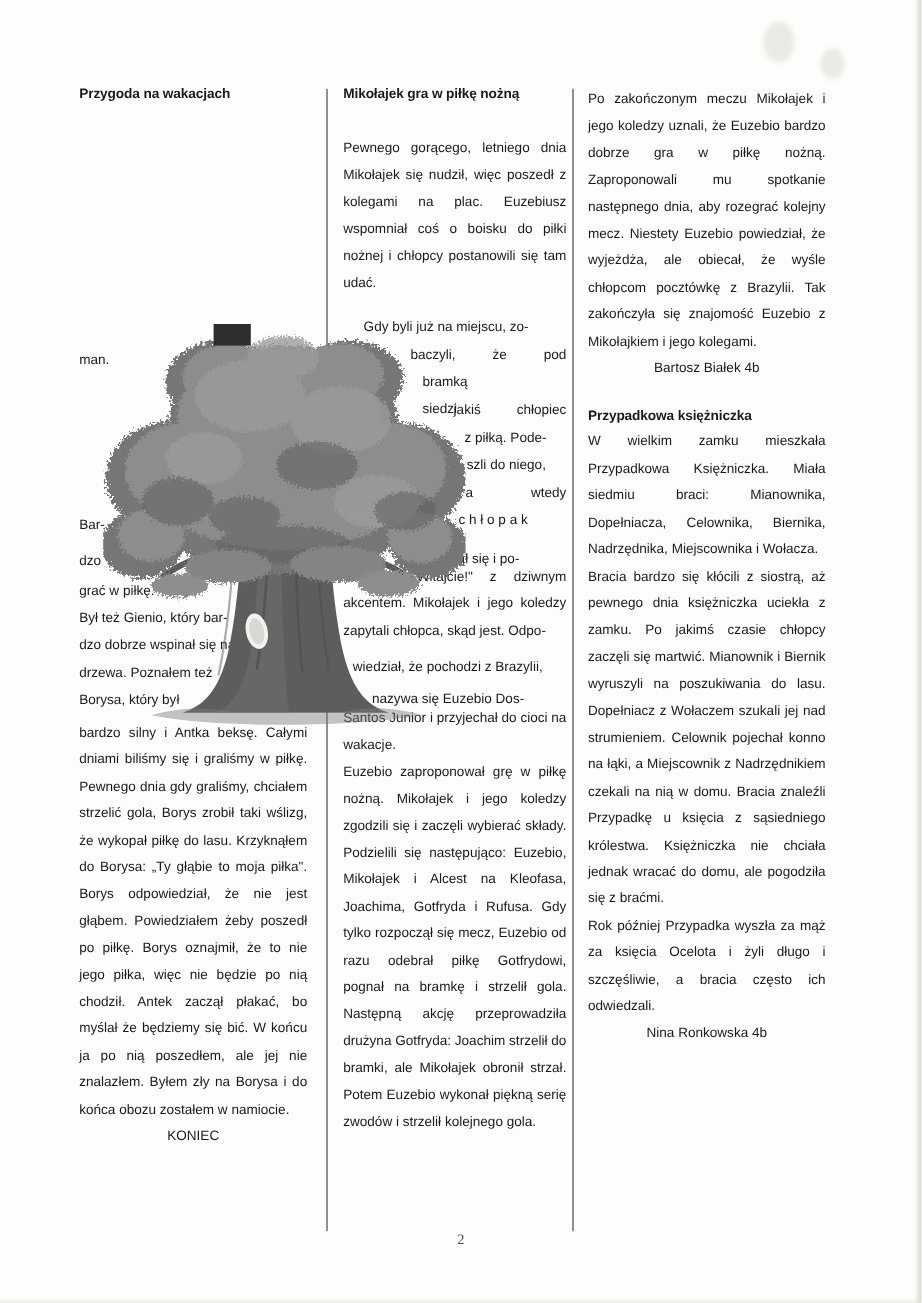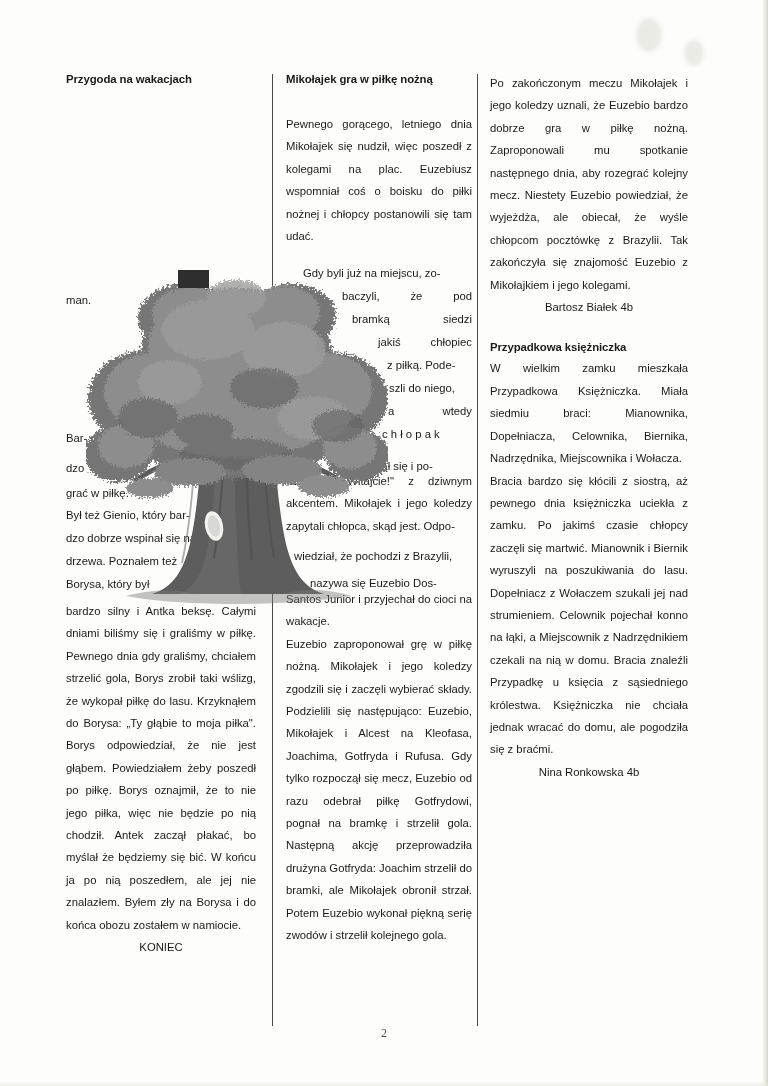--- a/index.html
+++ b/index.html
@@ -162,21 +162,21 @@
   </div>
 
   <div class="wrapline" style="left:303px; top:262px;">Gdy byli już na miejscu, zo-</div>
   <div class="wrapline spread" style="left:342px; top:285px; width:130px;align-items:flex-end;">
     <span style="flex:0 0 auto;">baczyli,</span>
     <span style="flex:1 1 auto;"></span>
     <span style="flex:0 0 auto;">że</span>
     <span style="flex:1 1 auto;"></span>
     <span style="flex:0 0 auto;">pod</span>
   </div>
-  <div class="wrapline spread" style="left:352px; top:308px; width:120px;">
+  <div class="wrapline spread" style="left:352px; top:308px; width:120px;flex-direction:column;">
     <span style="flex:0 0 auto;">bramką</span>
     <span style="flex:1 1 auto;"></span>
     <span style="flex:0 0 auto;">siedzi</span>
   </div>
   <div class="wrapline spread" style="left:378px; top:331px; width:94px;">
     <span style="flex:0 0 auto;">jakiś</span>
     <span style="flex:1 1 auto;"></span>
     <span style="flex:0 0 auto;">chłopiec</span>
   </div>
   <div class="wrapline" style="left:387px; top:354px;">z piłką. Pode-</div>
@@ -201,20 +201,21 @@
     <p class="para">Euzebio zaproponował grę w piłkę nożną. Mikołajek i jego koledzy zgodzili się i zaczęli wybierać składy. Podzielili się następująco: Euzebio, Mikołajek i Alcest na Kleofasa, Joachima, Gotfryda i Rufusa. Gdy tylko rozpoczął się mecz, Euzebio od razu odebrał piłkę Gotfrydowi, pognał na bramkę i strzelił gola. Następną akcję przeprowadziła drużyna Gotfryda: Joachim strzelił do bramki, ale Mikołajek obronił strzał. Potem Euzebio wykonał piękną serię zwodów i strzelił kolejnego gola.</p>
   </div>
 
   <div class="col col3">
     <p class="para">Po zakończonym meczu Mikołajek i jego koledzy uznali, że Euzebio bardzo dobrze gra w piłkę nożną. Zaproponowali mu spotkanie następnego dnia, aby rozegrać kolejny mecz. Niestety Euzebio powiedział, że wyjeżdża, ale obiecał, że wyśle chłopcom pocztówkę z Brazylii. Tak zakończyła się znajomość Euzebio z Mikołajkiem i jego kolegami.</p>
     <p class="sig">Bartosz Białek 4b</p>
 
     <h2 class="heading tight" style="margin-top:22px;">Przypadkowa księżniczka</h2>
     <p class="para">W wielkim zamku mieszkała Przypadkowa Księżniczka. Miała siedmiu braci: Mianownika, Dopełniacza, Celownika, Biernika, Nadrzędnika, Miejscownika i Wołacza.</p>
     <p class="para">Bracia bardzo się kłócili z siostrą, aż pewnego dnia księżniczka uciekła z zamku. Po jakimś czasie chłopcy zaczęli się martwić. Mianownik i Biernik wyruszyli na poszukiwania do lasu. Dopełniacz z Wołaczem szukali jej nad strumieniem. Celownik pojechał konno na łąki, a Miejscownik z Nadrzędnikiem czekali na nią w domu. Bracia znaleźli Przypadkę u księcia z sąsiedniego królestwa. Księżniczka nie chciała jednak wracać do domu, ale pogodziła się z braćmi.</p>
+    <p class="para">Rok później Przypadka wyszła za mąż za księcia Ocelota i żyli długo i szczęśliwie, a bracia często ich odwiedzali.</p>
     <p class="sig">Nina Ronkowska 4b</p>
   </div>
 
   <div class="tree">
     <svg viewBox="0 0 302 358" xmlns="http://www.w3.org/2000/svg">
       <defs>
         <filter id="rough">
           <feTurbulence type="fractalNoise" baseFrequency="0.42" numOctaves="4" seed="7" result="n"></feTurbulence>
           <feDisplacementMap in="SourceGraphic" in2="n" scale="11" xChannelSelector="R" yChannelSelector="G"></feDisplacementMap>
         </filter>

